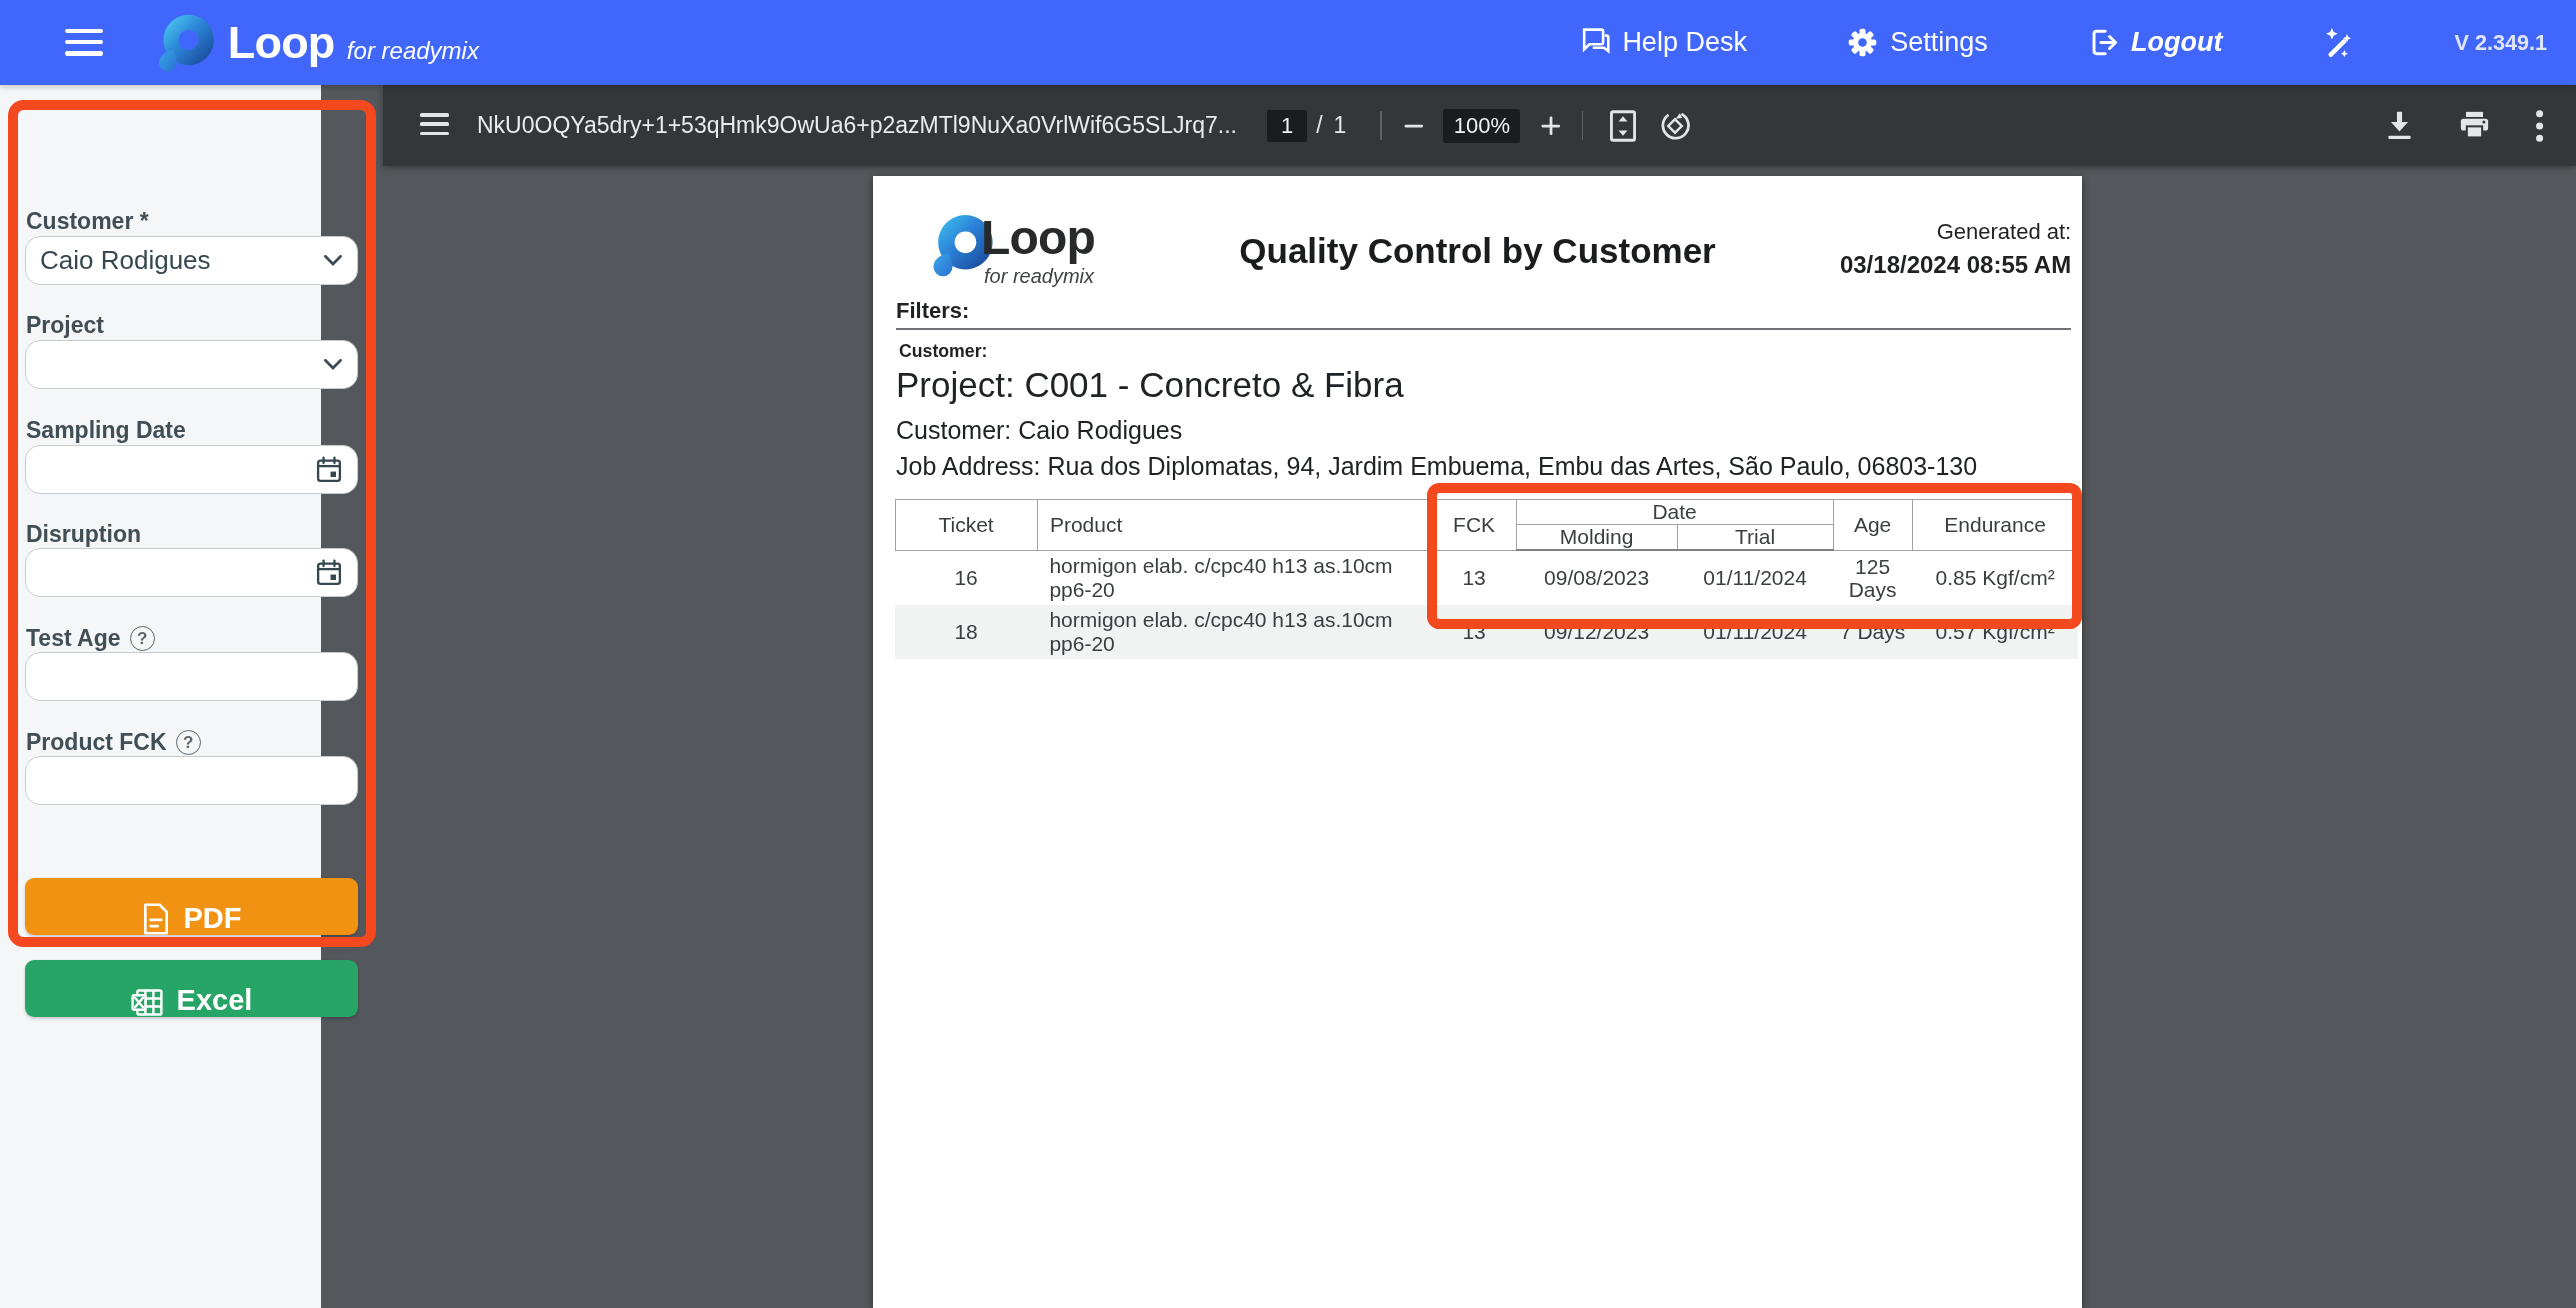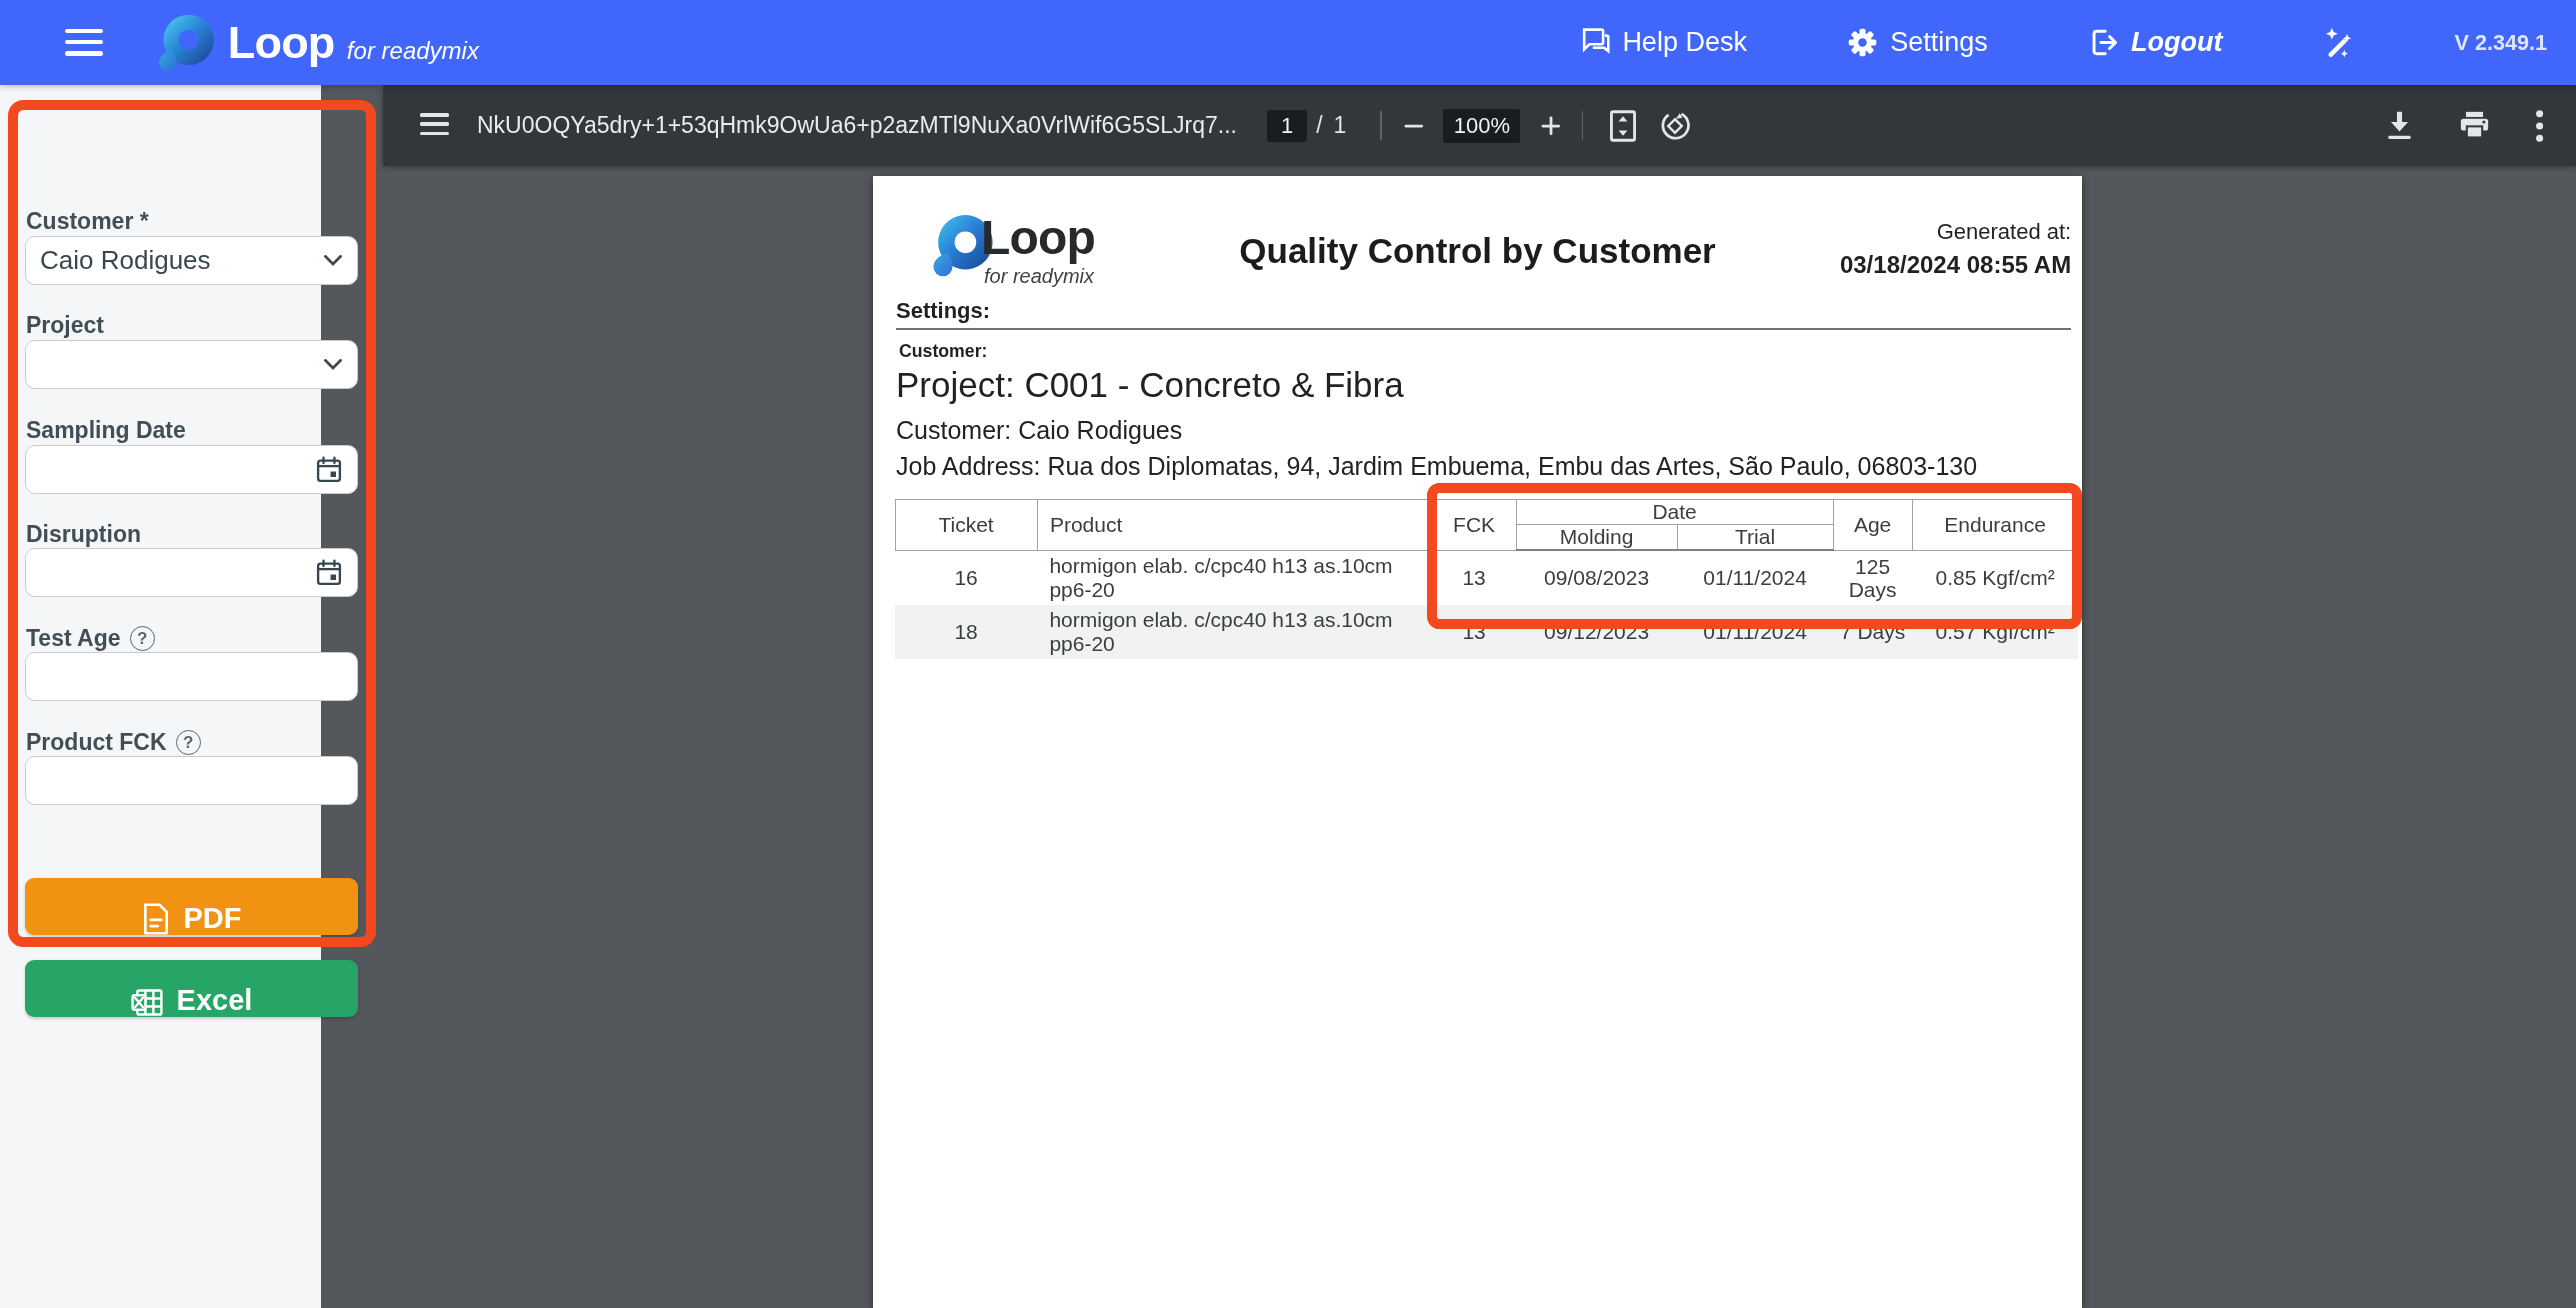--- a/index.html
+++ b/index.html
@@ -28,21 +28,21 @@
   .topnav .version { color: #DFE5FE; font-size: 21.6px; font-weight: 700; }
 
   
   .sidebar {
     position: absolute; left: 0; top: 85px; width: 321px; height: 1224px;
     background: #F5F6F8; z-index: 20;
   }
   .field-label { position: absolute; left: 26px; font-size: 23px; font-weight: 700; color: #414E56; display: flex; align-items: center; gap: 9.2px; }
   .control {
     position: absolute; left: 25px; width: 333px; height: 49px;
-    background: #fff; border: 1.5px solid #C7CCD1; border-radius: 10px;
+    background: #fff; border: 1.5px solid #C7CCD1; border-radius: 15px;
     display: flex; align-items: center; padding: 4px 14px;
     font-size: 26px; color: #37474F; cursor: pointer;
   }
   .control .value { flex: 1; overflow: hidden; white-space: nowrap; }
   .help-badge { width: 25px; height: 25px; border-radius: 50%; border: 1.9px solid #5B666D; color: #5B666D;
     font-size: 17px; font-weight: 700; display: flex; align-items: center; justify-content: center; cursor: pointer; }
   .btn {
     position: absolute; left: 25px; width: 333px; height: 57px; border: none; border-radius: 9.2px;
     color: #fff; font-size: 29px; font-weight: 700; font-family: inherit;
     display: flex; align-items: flex-end; justify-content: center; gap: 14px; cursor: pointer;
@@ -377,21 +377,21 @@
       <span class="doc-brand-text">Loop</span>
       <span class="doc-brand-suffix">for readymix</span>
 
       <div class="doc-title">Quality Control by Customer</div>
 
       <div class="doc-generated">
         <div class="gen-label">Generated at:</div>
         <div class="gen-value">03/18/2024 08:55 AM</div>
       </div>
 
-      <div class="doc-filters">Settings:</div>
+      <div class="doc-filters">Filters:</div>
       <div class="doc-hr"></div>
       <div class="doc-filter-customer">Customer:</div>
 
       <div class="doc-project">Project: C001 - Concreto &amp; Fibra</div>
       <div class="doc-customer-line">Customer: Caio Rodigues</div>
       <div class="doc-job-line">Job Address: Rua dos Diplomatas, 94, Jardim Embuema, Embu das Artes, São Paulo, 06803-130</div>
 
       <table class="qc">
         <colgroup>
           <col style="width:142px">

